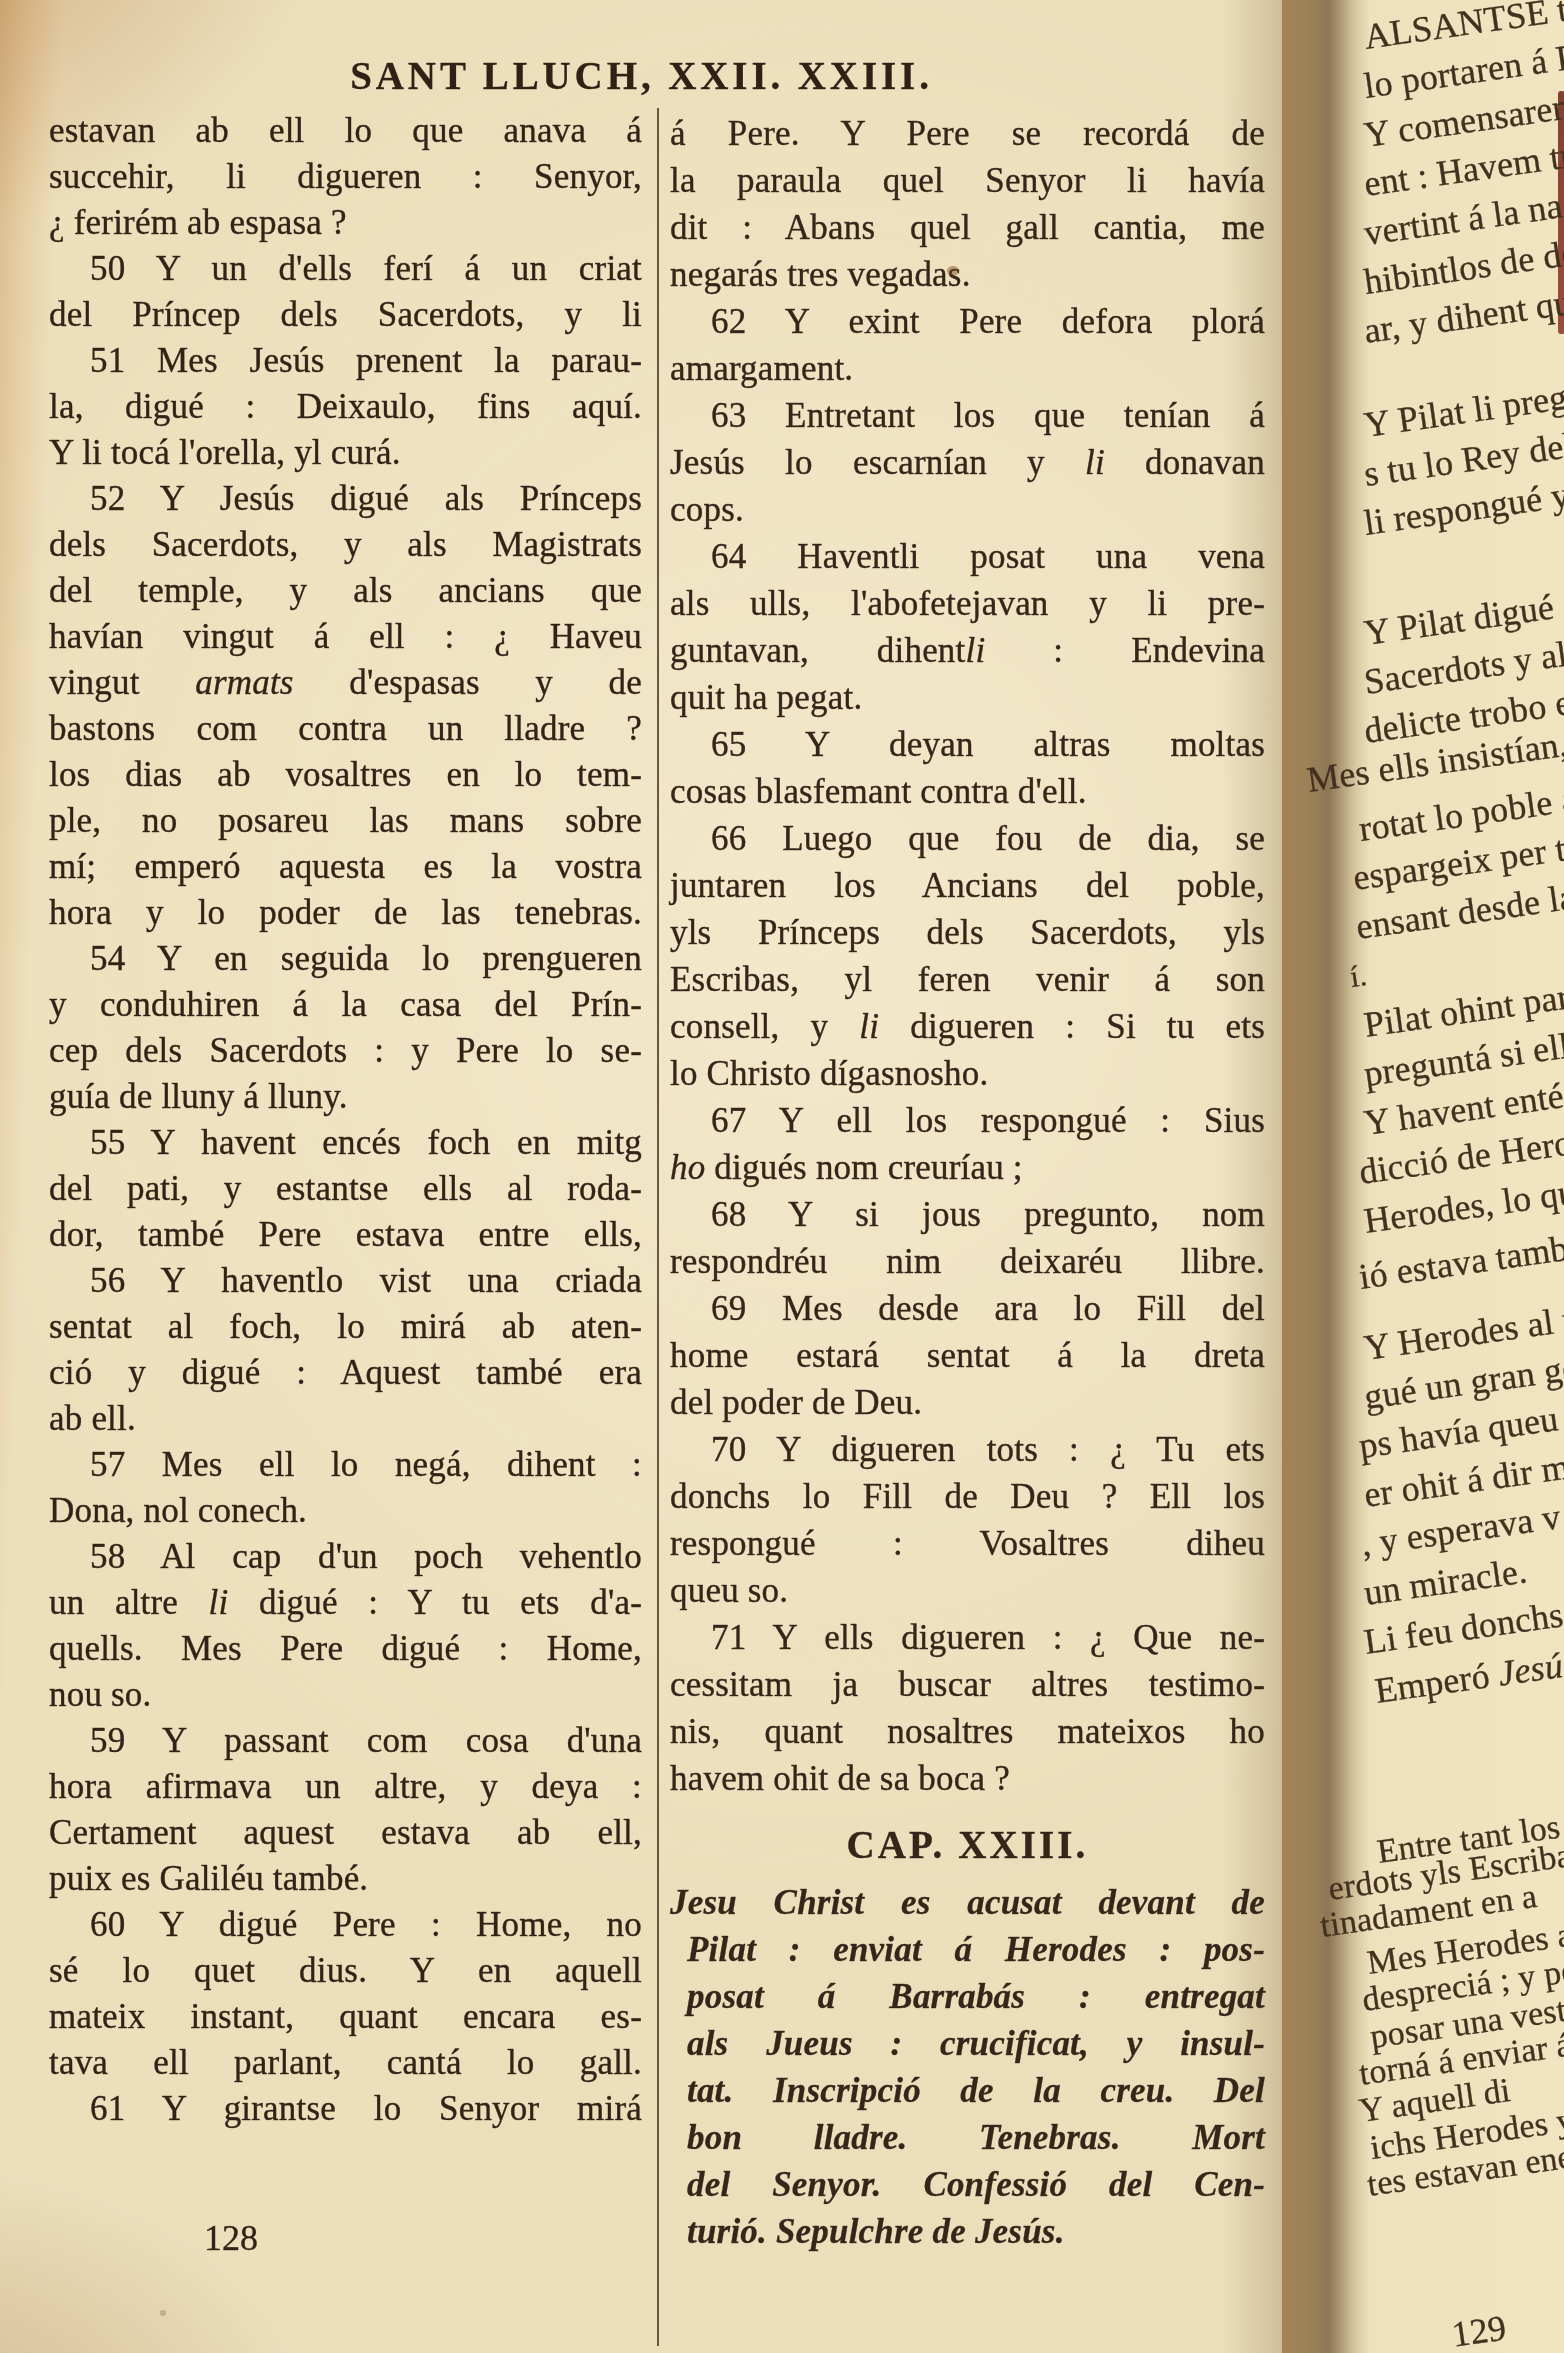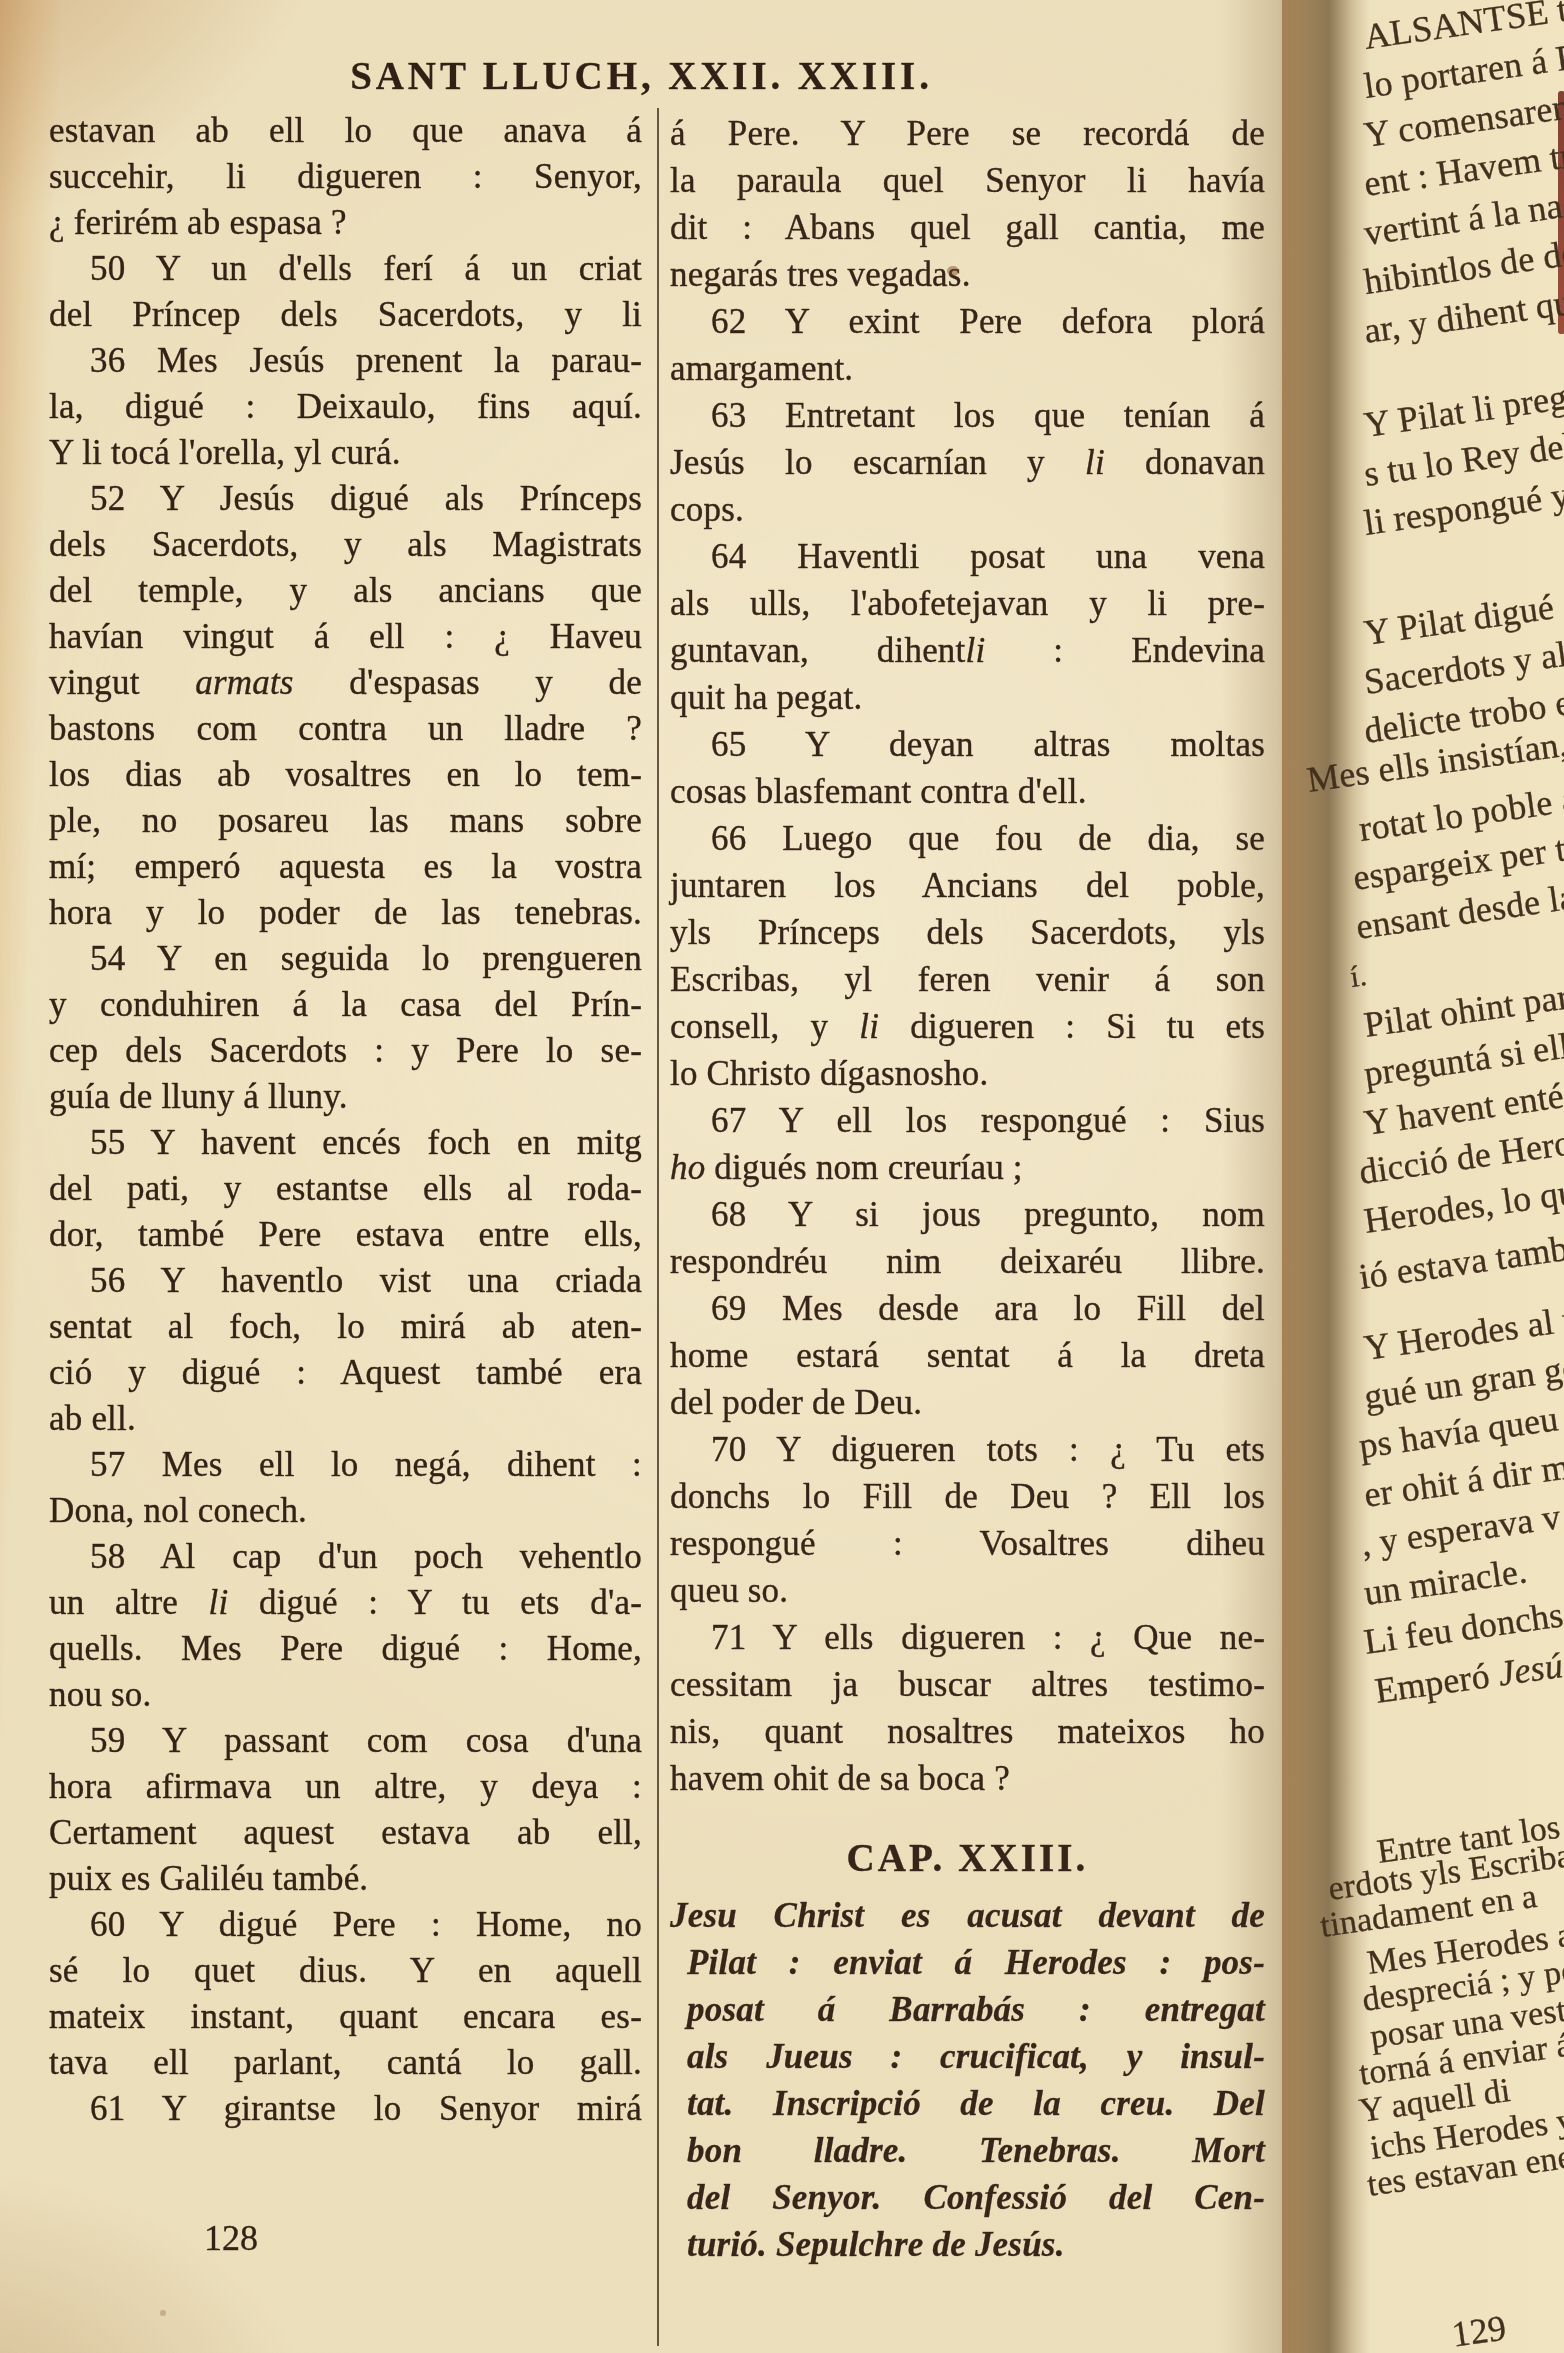--- a/index.html
+++ b/index.html
@@ -45,21 +45,21 @@
     letter-spacing:0.2px;
   }
   #col-right .tl{line-height:47px;color:#37251a;}
   .end{text-align-last:left;}
   .ind{padding-left:41px;}
   .ind2{padding-left:17px;}
   .it{font-style:italic;}
   .itl{font-style:italic;font-weight:bold;-webkit-text-stroke:0.3px rgba(55,37,26,.8);}
   .hd{
     text-align:center;text-align-last:center;font-weight:700;
-    font-size:39px;line-height:49px;letter-spacing:3.1px;margin-top:32px;
+    font-size:39px;line-height:49px;letter-spacing:3.1px;margin-top:19px;
   }
   .divider{
     position:absolute;left:657px;top:108px;width:2.3px;height:2238px;
     background:rgba(58,40,22,.75);
   }
   .folio{
     position:absolute;left:153px;top:2216px;width:156px;text-align:center;
     font-size:36px;line-height:45px;-webkit-text-stroke:0.4px rgba(50,33,22,.85);
   }
   
@@ -84,21 +84,21 @@
 <div class="cover-sliver"></div>
 
 <div class="page-title">SANT LLUCH, XXII. XXIII.</div>
 
 <div class="column" id="col-left">
     <div class="tl"><span>estavan ab ell lo que anava á</span></div>
     <div class="tl"><span>succehir, li digueren : Senyor,</span></div>
     <div class="tl end"><span>¿ ferirém ab espasa ?</span></div>
     <div class="tl ind"><span>50 Y un d'ells ferí á un criat</span></div>
     <div class="tl"><span>del Príncep dels Sacerdots, y li</span></div>
-    <div class="tl ind"><span>36 Mes Jesús prenent la parau-</span></div>
+    <div class="tl ind"><span>51 Mes Jesús prenent la parau-</span></div>
     <div class="tl"><span>la, digué : Deixaulo, fins aquí.</span></div>
     <div class="tl end"><span>Y li tocá l'orella, yl curá.</span></div>
     <div class="tl ind"><span>52 Y Jesús digué als Prínceps</span></div>
     <div class="tl"><span>dels Sacerdots, y als Magistrats</span></div>
     <div class="tl"><span>del temple, y als ancians que</span></div>
     <div class="tl"><span>havían vingut á ell :  ¿ Haveu</span></div>
     <div class="tl"><span>vingut </span><span class="it">armats</span><span> d'espasas y de</span></div>
     <div class="tl"><span>bastons com contra un lladre ?</span></div>
     <div class="tl"><span>los dias ab vosaltres en lo tem-</span></div>
     <div class="tl"><span>ple, no posareu las mans sobre</span></div>

